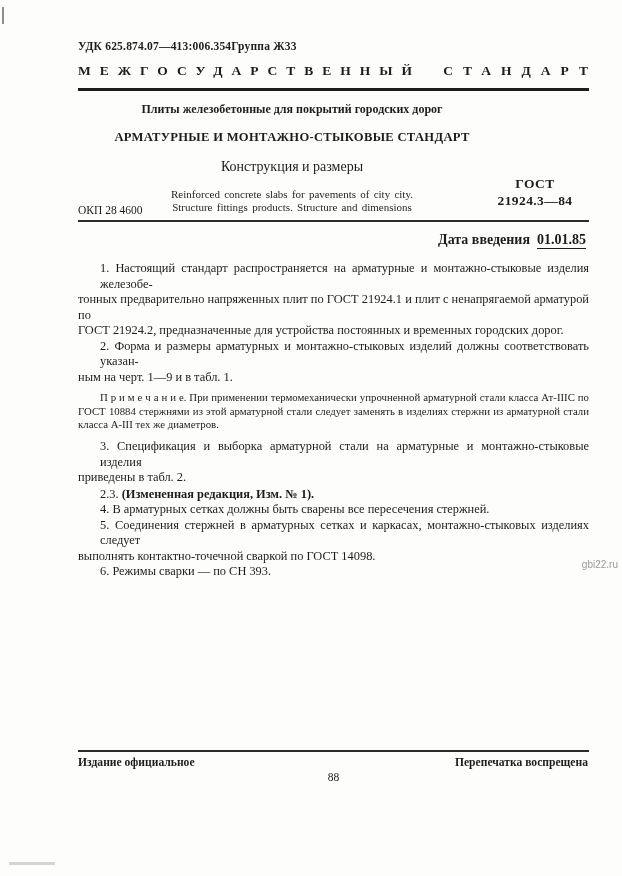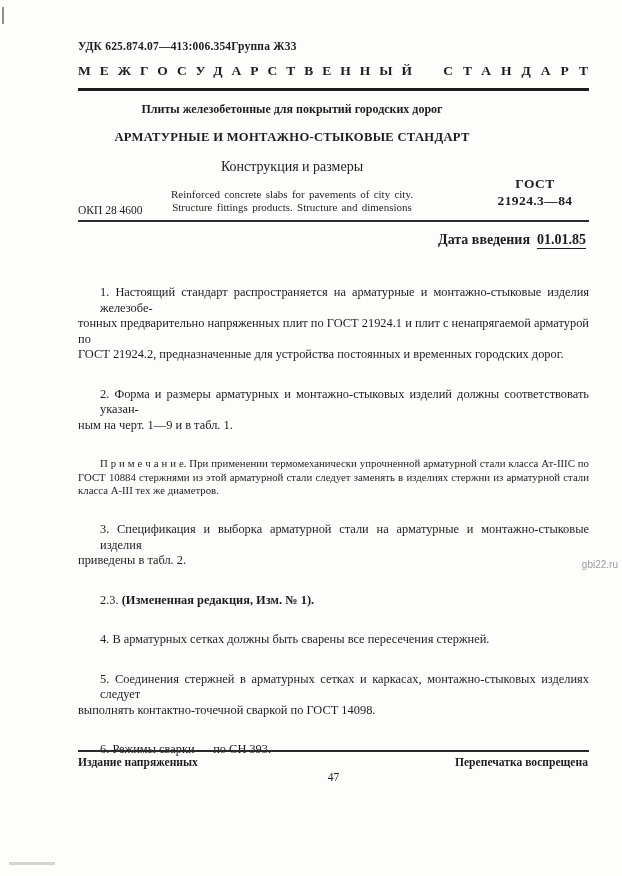--- a/index.html
+++ b/index.html
@@ -68,21 +68,21 @@
   .date-row .date-value {
     border-bottom:1.3px solid #1d1d1d; padding-bottom:1px; margin-left:7px;
   }
   
   .doc-body {
     position:absolute; left:78px; top:261px; width:511px;
     font-size:12.4px; line-height:15.5px;
   }
   .line { text-align:justify; text-align-last:justify; }
   .line.last  { text-align:left; text-align-last:left; }
-  .line.first { padding-left:22px;margin-top:24px; }
+  .line.first { padding-left:22px; }
   .para-note { font-size:10.8px; line-height:13.7px; margin-top:6px; margin-bottom:7px; }
   .para-3 { margin-bottom:1px; }
   .bold { font-weight:bold;text-align:center; }
   
   .watermark {
     position:absolute; right:4px; top:559px;
     font-family:"Liberation Sans","DejaVu Sans",sans-serif;
     font-size:10px; color:#9a9a9a;
   }
   
@@ -187,19 +187,19 @@
     </div>
 
 
   </div>
 
   <div class="watermark">gbi22.ru</div>
 
   <div class="rule-footer"></div>
 
   <div class="footer-row">
-    <span>Издание напряженных</span>
+    <span>Издание официальное</span>
     <span>Перепечатка воспрещена</span>
   </div>
 
-  <div class="page-number">47</div>
+  <div class="page-number">88</div>
 
 </div>
 
 </body></html>

